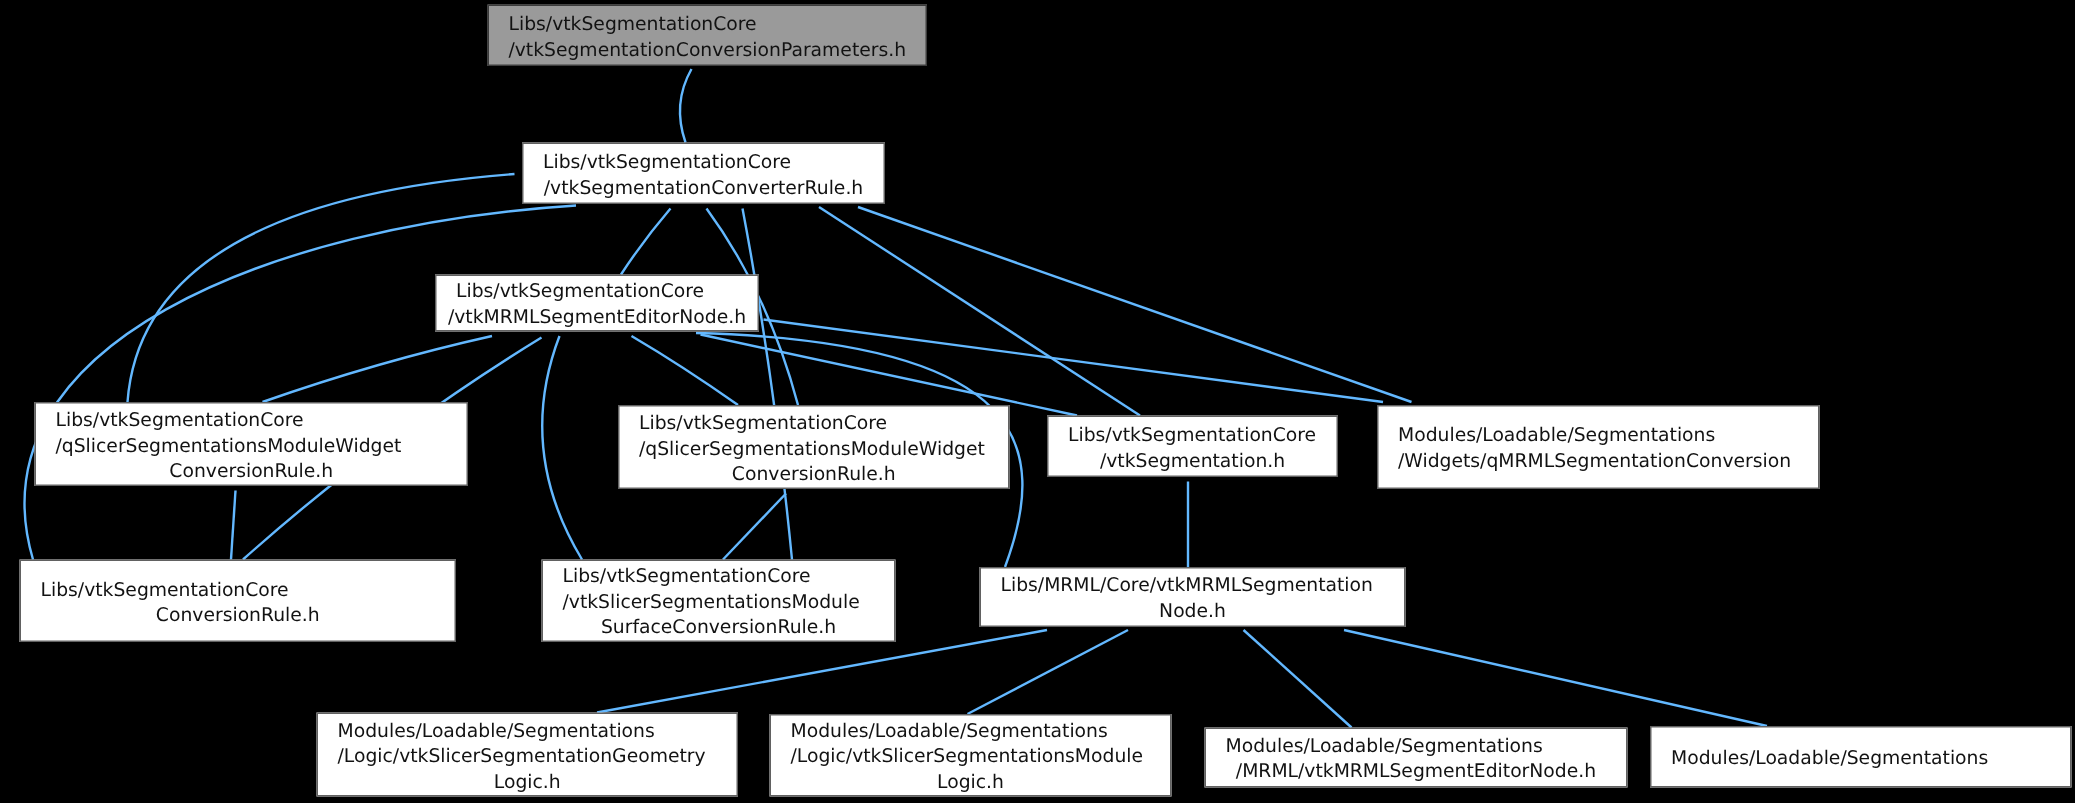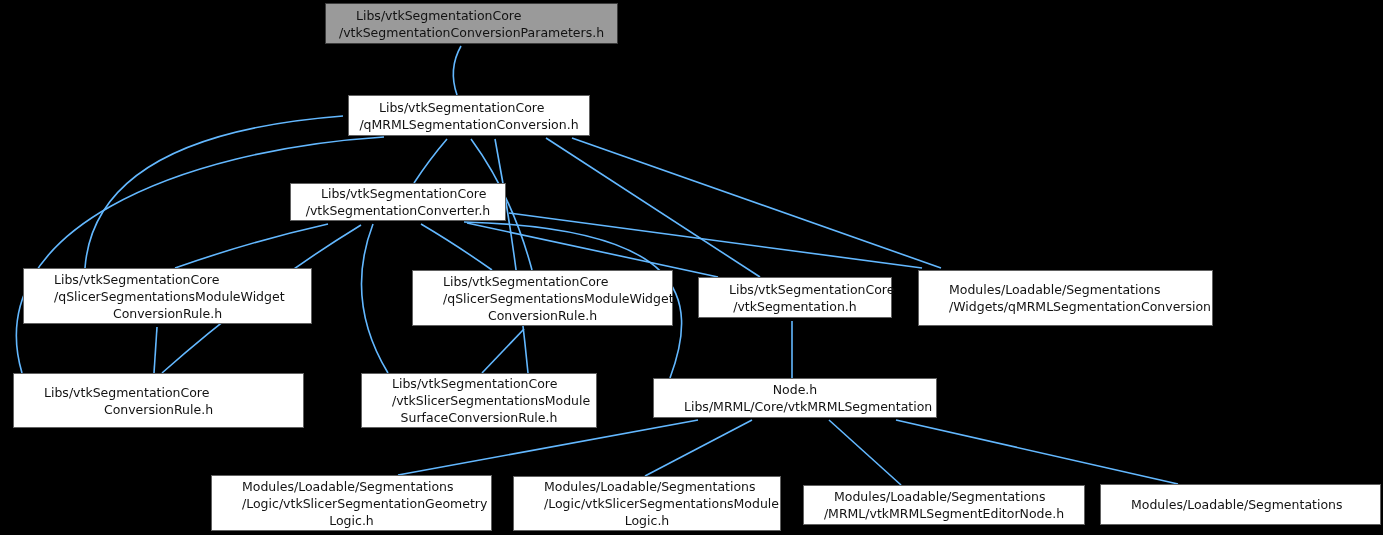--- a/index.html
+++ b/index.html
@@ -31,21 +31,21 @@
     line-height:17px;
     cursor:pointer;
   }
   .node.root{
     background:#9a9a9a;
     border-color:#3c3c3c;
     cursor:default;
   }
   .node .ln{
     white-space:nowrap;
-    padding:0 30px;
+    padding:0 13px;
   }
   .node .ln.left{ text-align:left; }
   .node .ln.center{ text-align:center; padding:0 4px; }
 </style>
 </head>
 <body>
 
 <div class="stage">
   <svg class="edge-layer" viewBox="0 0 1383 535" xmlns="http://www.w3.org/2000/svg">
     <defs>
@@ -78,25 +78,25 @@
         <path d="M1178,484 L896,420" stroke="#63b8ff" marker-end="url(#arrow)"></path>
       </g>
   </svg>
   <div>
       <div class="node root" style="left: 325px; top: 3px; width: 293px; height: 41px;">
         <div class="ln left">Libs/vtkSegmentationCore</div>
         <div class="ln center">/vtkSegmentationConversionParameters.h</div>
       </div>
       <div class="node" style="left: 348px; top: 95px; width: 242px; height: 41px;">
         <div class="ln left">Libs/vtkSegmentationCore</div>
-        <div class="ln center">/qMRMLSegmentationConversion.h</div>
+        <div class="ln center">/vtkSegmentationConverterRule.h</div>
       </div>
       <div class="node" style="left: 290px; top: 183px; width: 216px; height: 38px;">
         <div class="ln left">Libs/vtkSegmentationCore</div>
-        <div class="ln center">/vtkSegmentationConverter.h</div>
+        <div class="ln center">/vtkMRMLSegmentEditorNode.h</div>
       </div>
       <div class="node" style="left: 23px; top: 268px; width: 289px; height: 56px;">
         <div class="ln left">Libs/vtkSegmentationCore</div>
         <div class="ln left">/qSlicerSegmentationsModuleWidget</div>
         <div class="ln center">ConversionRule.h</div>
       </div>
       <div class="node" style="left: 412px; top: 270px; width: 261px; height: 56px;">
         <div class="ln left">Libs/vtkSegmentationCore</div>
         <div class="ln left">/qSlicerSegmentationsModuleWidget</div>
         <div class="ln center">ConversionRule.h</div>
@@ -112,22 +112,22 @@
       <div class="node" style="left: 13px; top: 373px; width: 291px; height: 55px;">
         <div class="ln left">Libs/vtkSegmentationCore</div>
         <div class="ln center">ConversionRule.h</div>
       </div>
       <div class="node" style="left: 361px; top: 373px; width: 236px; height: 55px;">
         <div class="ln left">Libs/vtkSegmentationCore</div>
         <div class="ln left">/vtkSlicerSegmentationsModule</div>
         <div class="ln center">SurfaceConversionRule.h</div>
       </div>
       <div class="node" style="left: 653px; top: 378px; width: 284px; height: 40px;">
+        <div class="ln left">Libs/MRML/Core/vtkMRMLSegmentation</div>
         <div class="ln center">Node.h</div>
-        <div class="ln left">Libs/MRML/Core/vtkMRMLSegmentation</div>
       </div>
       <div class="node" style="left: 211px; top: 475px; width: 281px; height: 56px;">
         <div class="ln left">Modules/Loadable/Segmentations</div>
         <div class="ln left">/Logic/vtkSlicerSegmentationGeometry</div>
         <div class="ln center">Logic.h</div>
       </div>
       <div class="node" style="left: 513px; top: 476px; width: 268px; height: 55px;">
         <div class="ln left">Modules/Loadable/Segmentations</div>
         <div class="ln left">/Logic/vtkSlicerSegmentationsModule</div>
         <div class="ln center">Logic.h</div>

